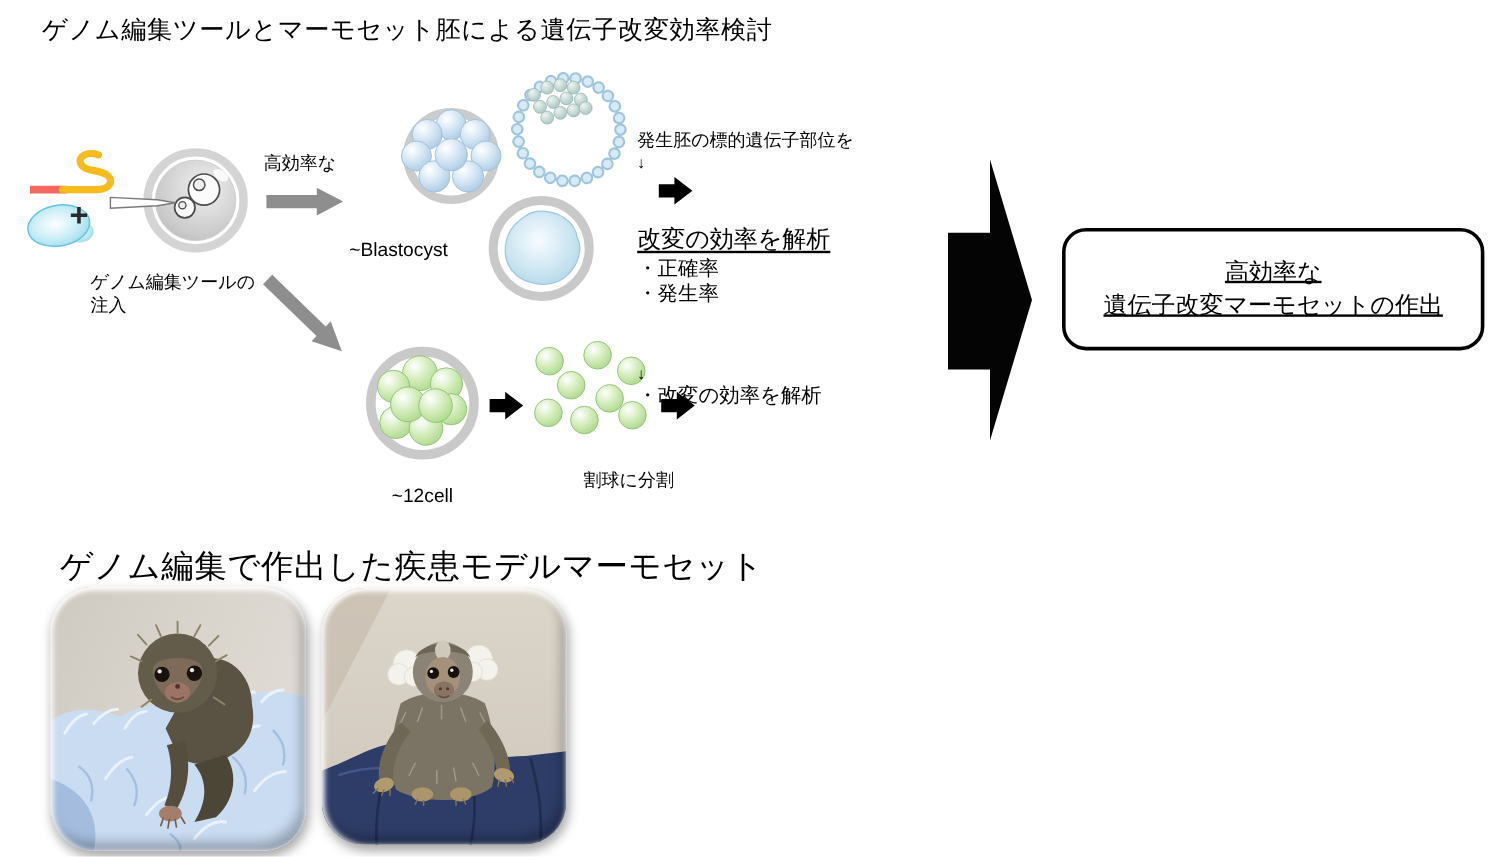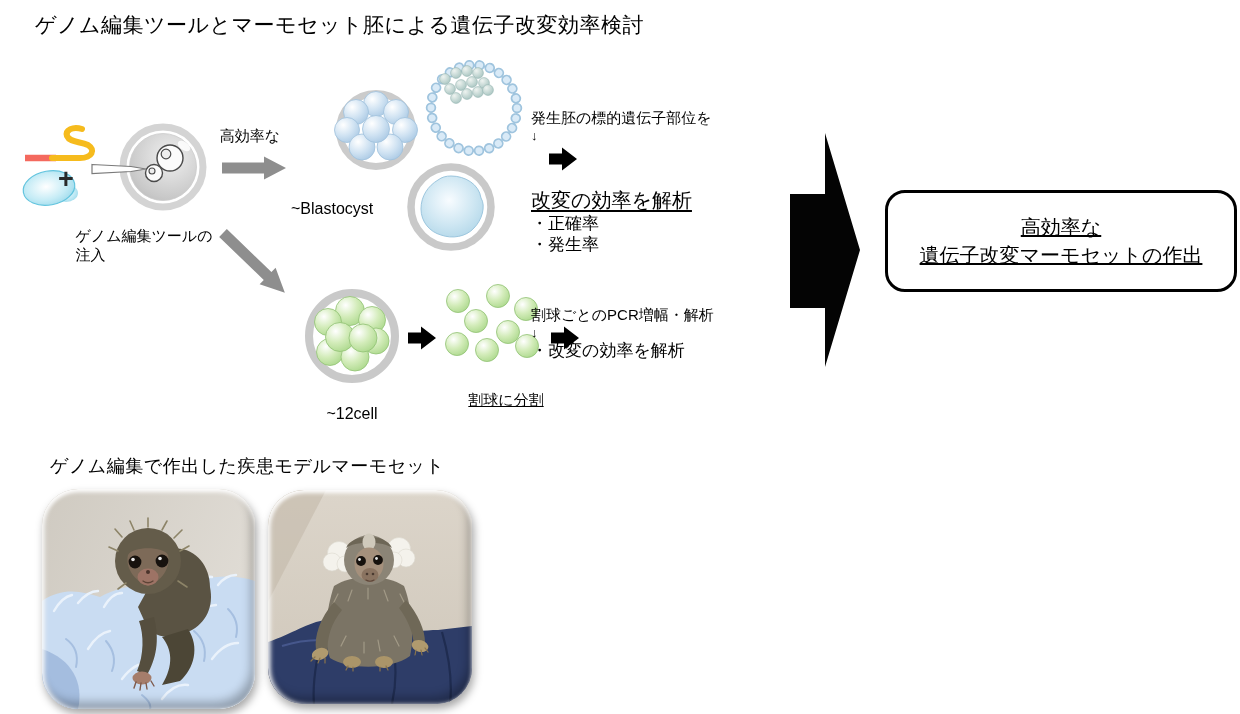--- a/index.html
+++ b/index.html
@@ -4,27 +4,27 @@
 <style>
   html,body{margin:0;padding:0;background:#fff;}
   .canvas{
     position:relative;width:1240px;height:714px;overflow:hidden;background:#fff;
     font-family:"Liberation Sans","DejaVu Sans",sans-serif;color:#000;
   }
   .abs{position:absolute;}
   .ctr{transform:translateX(-50%);text-align:left;}
   #diagram{position:absolute;left:0;top:0;width:1240px;height:714px;}
   .title{left:35px;top:11px;font-size:21px;letter-spacing:.5px;white-space:nowrap;}
-  .subtitle{left:50px;top:454px;font-size:18px;letter-spacing:.5px;white-space:nowrap;}
+  .subtitle{left:50px;top:454px;font-size:27px;letter-spacing:.5px;white-space:nowrap;}
   .lbl-culture{left:250px;top:127px;font-size:15px;white-space:nowrap;}
   .lbl-injection{left:108px;top:226px;font-size:15px;line-height:19px;white-space:nowrap;margin-left:36px;}
   .plus{left:58px;top:164px;font-size:27px;font-weight:bold;color:#2a2a2a;}
   .lbl-blastocyst{left:291px;top:200px;font-size:16px;white-space:nowrap;}
   .lbl-12cell{left:352px;top:405px;font-size:16px;white-space:nowrap;}
-  .lbl-split{left:506px;top:391px;font-size:15px;white-space:nowrap;text-decoration:underline;}
+  .lbl-split{left:524px;top:391px;font-size:15px;white-space:nowrap;}
   .block1{left:681px;top:107px;width:300px;}
   .block2{left:686px;top:304px;width:310px;}
   .t15{font-size:15px;line-height:21px;}
   .t15b{font-size:15px;line-height:19px;}
   .tarr{font-size:13px;line-height:15px;}
   .tconc{font-size:20px;line-height:26px;text-decoration:underline;text-underline-offset:3px;margin-top:44px;}
   .tbul{font-size:17px;line-height:21px;}
   .result-box{
     left:885px;top:190px;width:352px;height:102px;box-sizing:border-box;
     border:3.5px solid #000;border-radius:20px;
@@ -189,21 +189,20 @@
     <div class="tarr">↓</div>
     <div class="tconc">改変の効率を解析</div>
     <div class="tbul">・正確率</div>
     <div class="tbul">・発生率</div>
   </div>
 
   <div class="abs ctr lbl-12cell">~12cell</div>
   <div class="abs ctr lbl-split">割球に分割</div>
 
   <div class="abs ctr block2">
-    <div class="t15">割球ごとのPCR増幅・解析</div>
     <div class="tarr">↓</div>
     <div class="tbul">・改変の効率を解析</div>
   </div>
 
   <div class="abs result-box">
     <div>高効率な</div>
     <div>遺伝子改変マーモセットの作出</div>
   </div>
 
   <div class="abs subtitle">ゲノム編集で作出した疾患モデルマーモセット</div>

